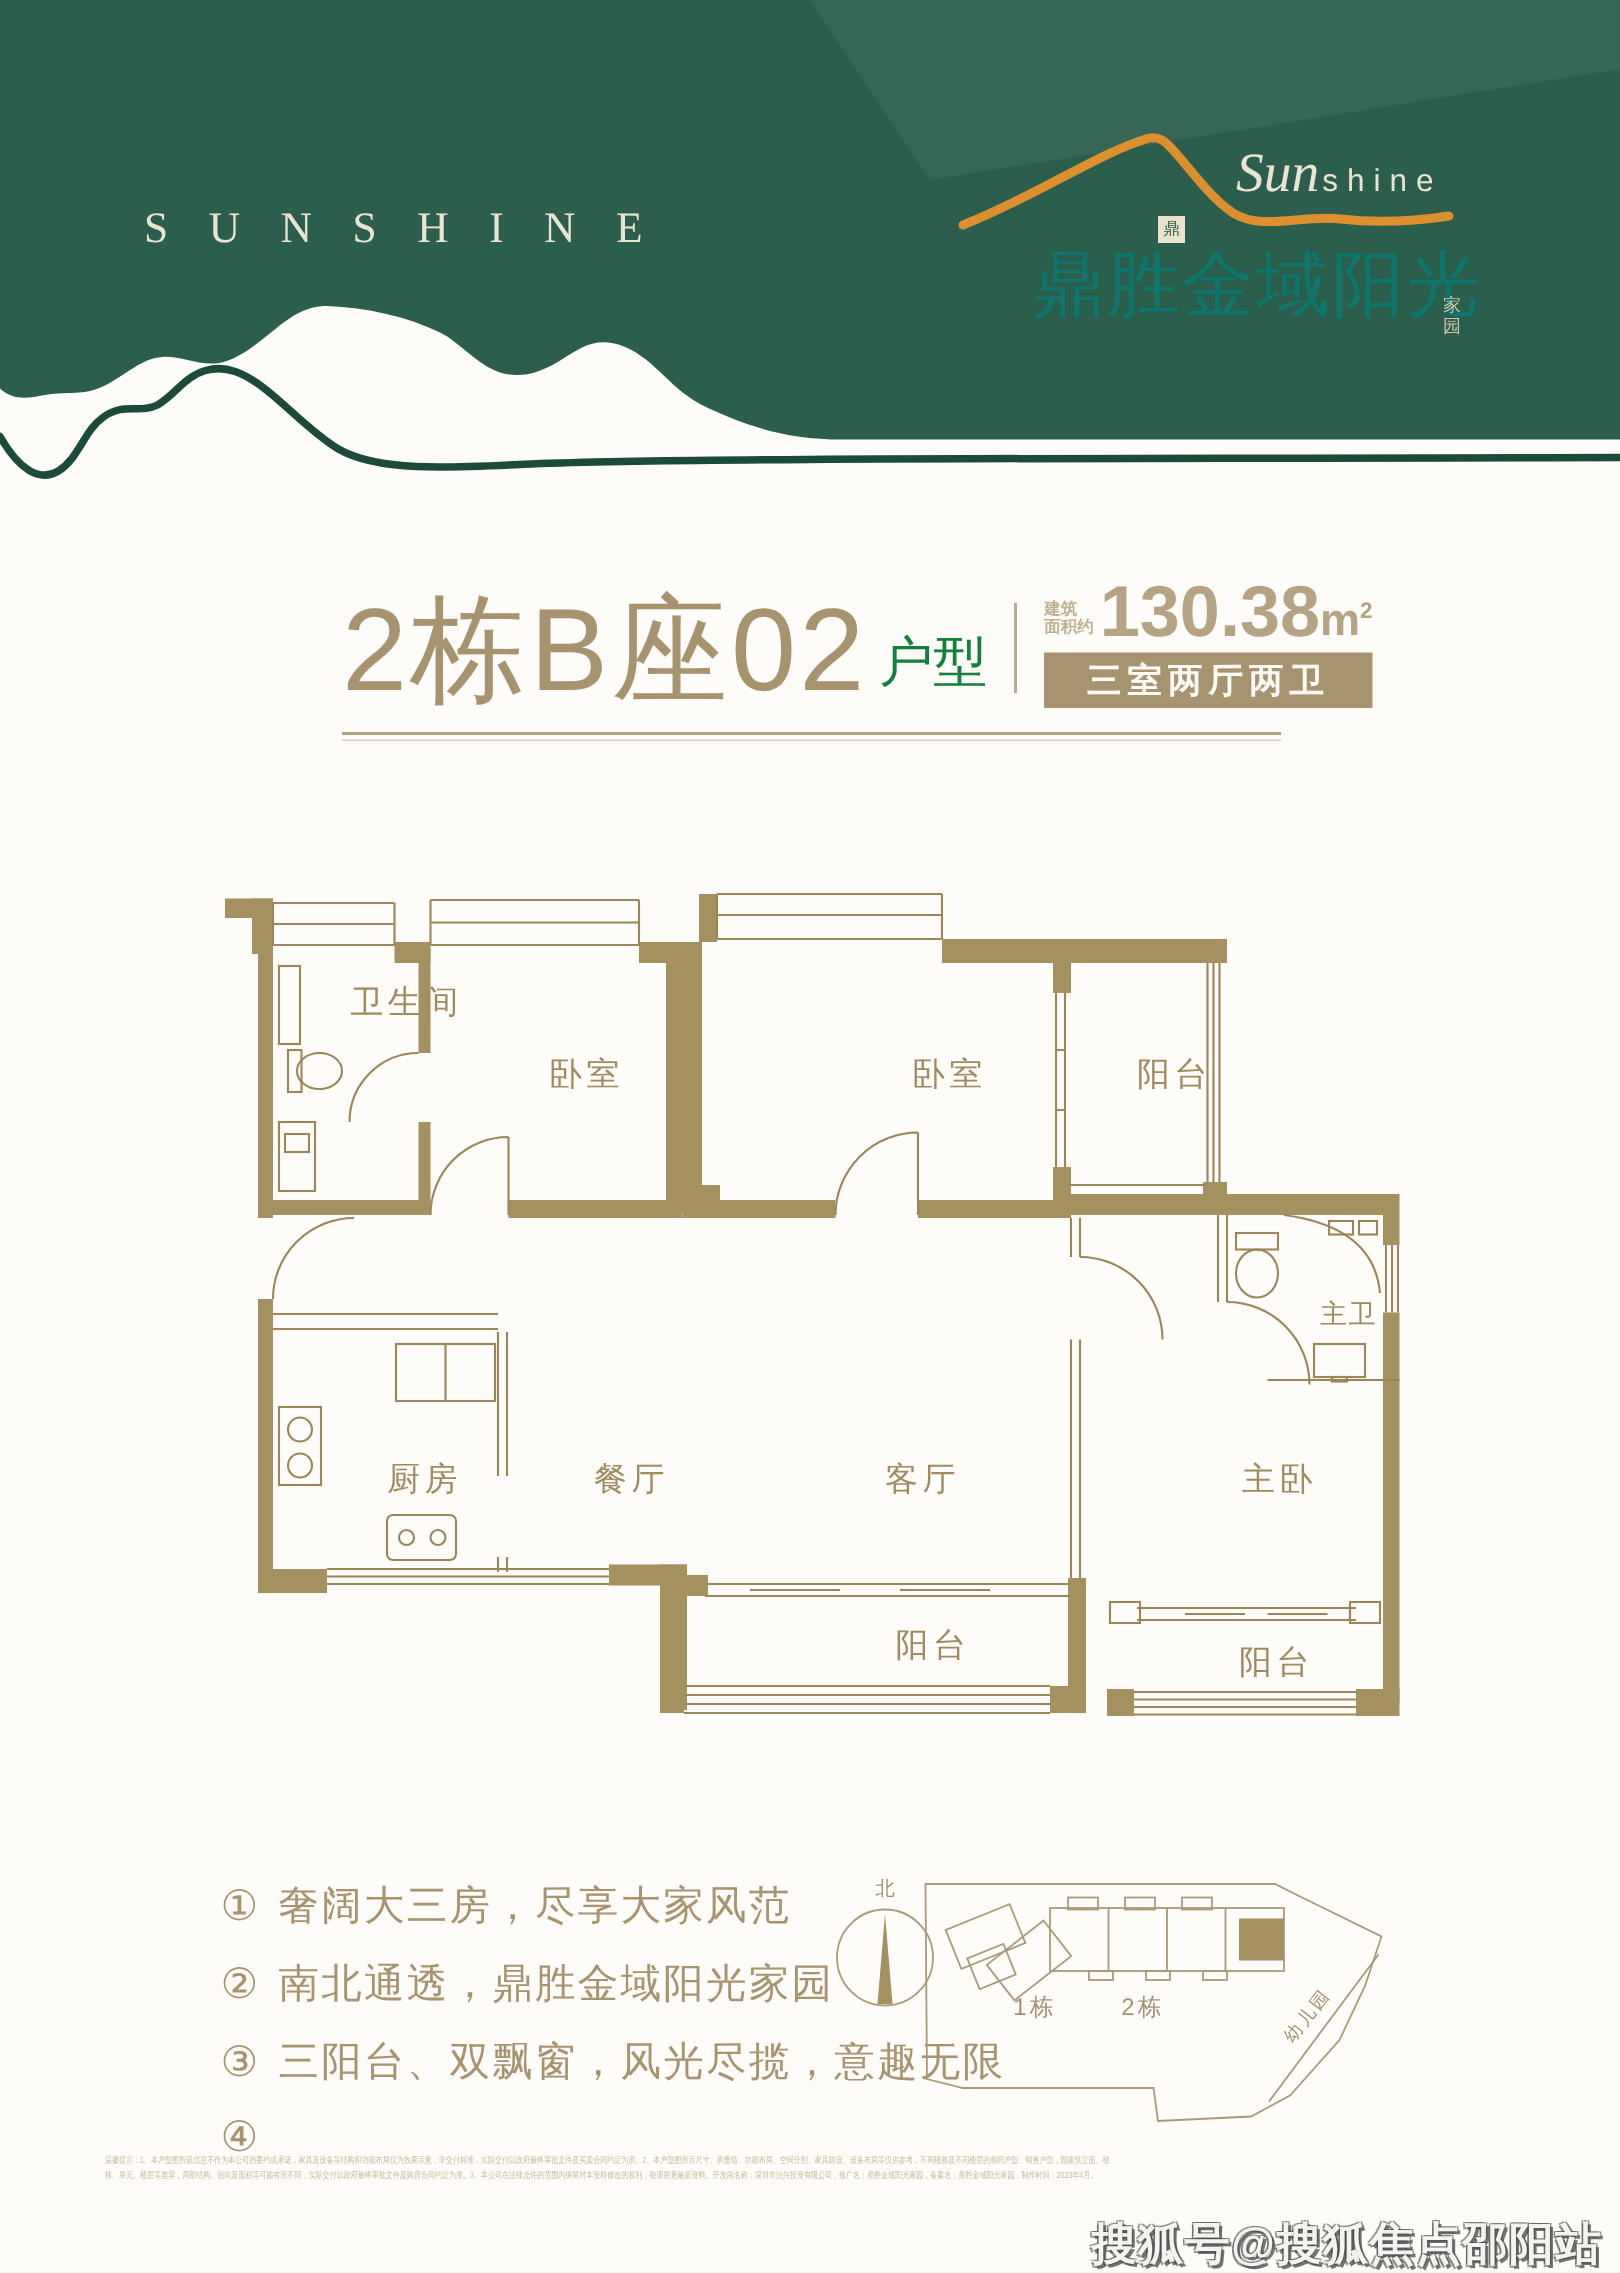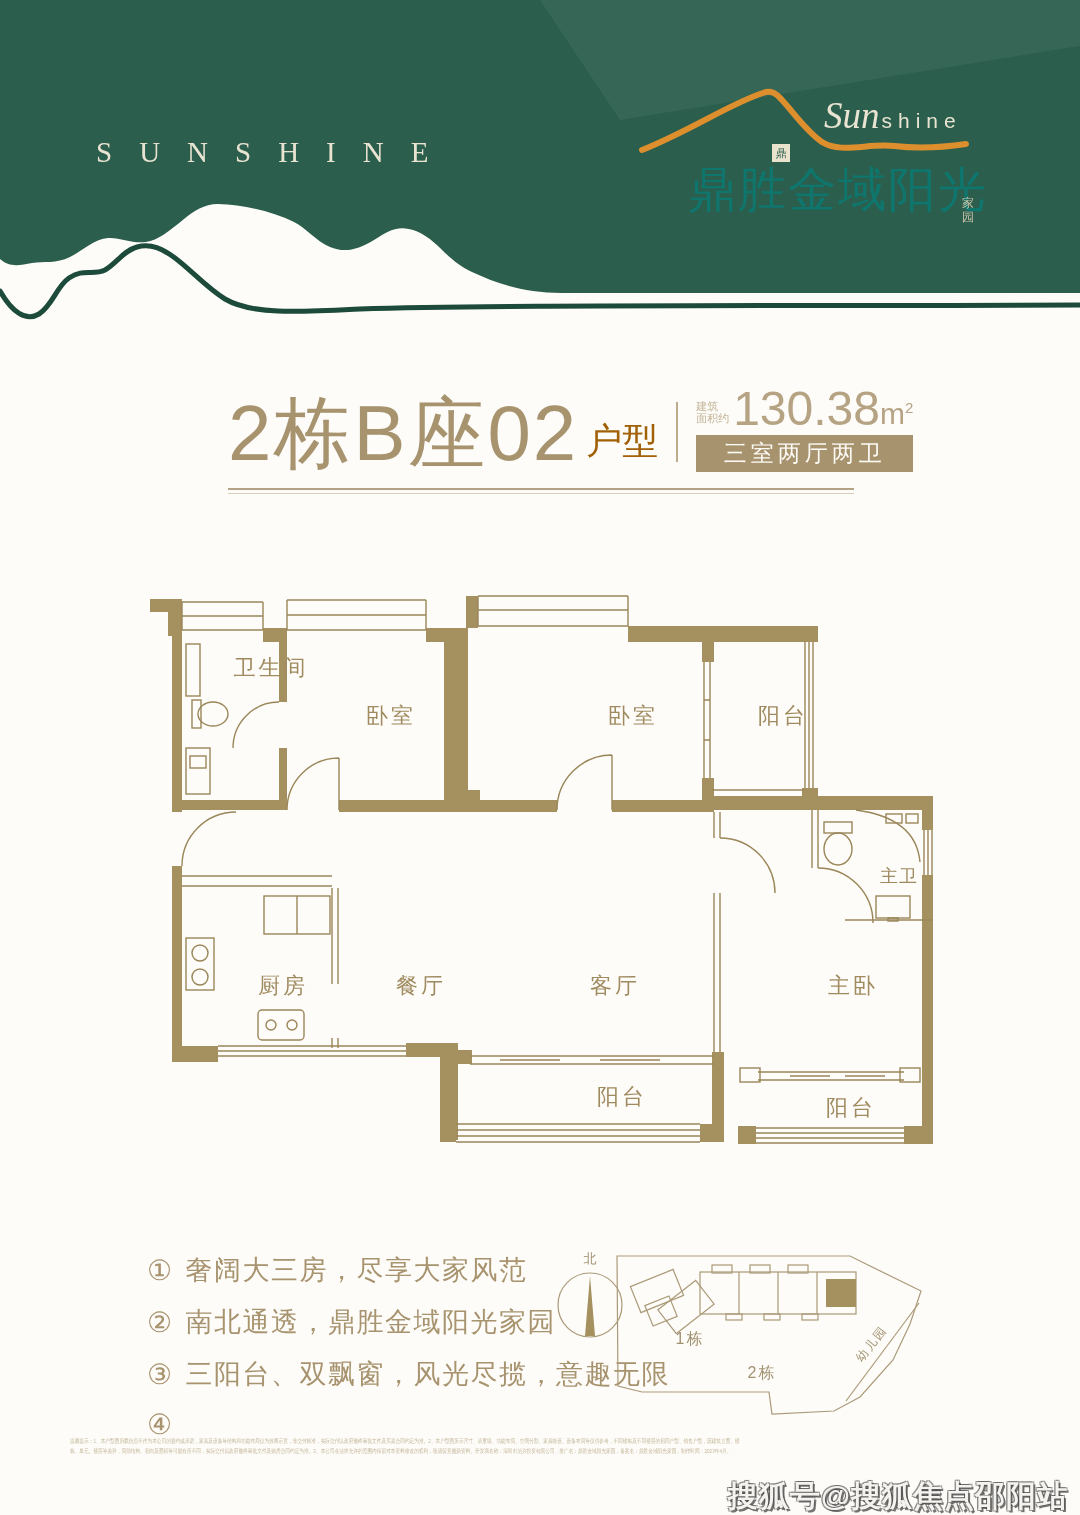--- a/index.html
+++ b/index.html
@@ -18,23 +18,23 @@
   .logo-cn-suffix{position:absolute;left:962px;top:196px;width:15px;font-size:12px;line-height:14px;
                   color:#cfc6ab;word-break:break-all;}
   .seal{position:absolute;left:772px;top:144px;width:18px;height:18px;background:#e9e2cc;
         display:flex;align-items:center;justify-content:center;}
   .seal span{font-size:11px;color:#2b5e4d;line-height:1;}
 
   
   .title-wrap{position:absolute;left:228px;top:386px;width:626px;}
   .title-row{display:flex;align-items:flex-end;}
   .unit-name{font-size:78px;line-height:90px;color:#a8936f;letter-spacing:2px;white-space:nowrap;}
-  .unit-suffix{font-size:36px;color:#a16207;margin-left:8px;padding-bottom:12px;white-space:nowrap;}
+  .unit-suffix{font-size:36px;color:#15803d;margin-left:8px;padding-bottom:12px;white-space:nowrap;}
   .title-divider{width:2px;height:60px;background:#bcac8e;margin:0 18px 16px 18px;flex:none;}
-  .title-right{display:flex;flex-direction:column;padding-bottom:6px;}
+  .title-right{display:flex;flex-direction:column;padding-bottom:6px;font-weight:bold;}
   .area-row{display:flex;align-items:flex-end;}
   .area-prefix{font-size:11px;line-height:12px;color:#c0b193;padding-bottom:8px;white-space:nowrap;}
   .area-value{font-size:48px;line-height:46px;color:#b5a383;margin-left:4px;}
   .area-unit{font-size:30px;color:#b5a383;padding-bottom:1px;}
   .area-unit sup{font-size:15px;}
   .badge{margin-top:3px;background:#a8936f;color:#fcfaf4;font-size:23px;letter-spacing:4px;
          height:37px;display:flex;align-items:center;justify-content:center;}
   .title-rule{margin-top:10px;border-top:2px solid #b3a285;position:relative;}
   .title-rule:after{content:"";position:absolute;left:0;right:0;top:3px;border-top:1px solid #d9cfba;}
 
@@ -47,21 +47,21 @@
   
   .features{position:absolute;left:147px;top:1252px;color:#a8936f;}
   .feature{display:flex;align-items:center;font-size:27px;letter-spacing:1.5px;margin-bottom:16px;}
   .feature .num{margin-right:12px;font-size:28px;}
 
   
   .map-svg{position:absolute;left:540px;top:1240px;}
   .map-label{position:absolute;color:#a39272;transform:translate(-50%,-50%);white-space:nowrap;}
   .north{left:590px;top:1259px;font-size:13px;}
   .b1{left:652px;top:1339px;font-size:16px;letter-spacing:2px;margin-left:38px;}
-  .b2{left:762px;top:1339px;font-size:16px;letter-spacing:2px;margin-top:34px;}
+  .b2{left:762px;top:1339px;font-size:16px;letter-spacing:2px;}
   .kg{left:872px;top:1344px;font-size:12px;letter-spacing:2px;
       transform:translate(-50%,-50%) rotate(-52deg);}
 
   
   .disclaimer{position:absolute;left:70px;top:1436px;width:944px;color:#c6b89c;
               font-size:6px;line-height:10px;}
   .disclaimer div{white-space:nowrap;transform:scaleX(0.78);transform-origin:0 0;}
   .watermark{position:absolute;right:12px;top:1476px;font-size:30px;font-weight:bold;
              letter-spacing:1px;color:#f4f3ef;
              text-shadow:2px 2px 0 rgba(70,70,70,.75),-1px -1px 0 rgba(70,70,70,.55),

